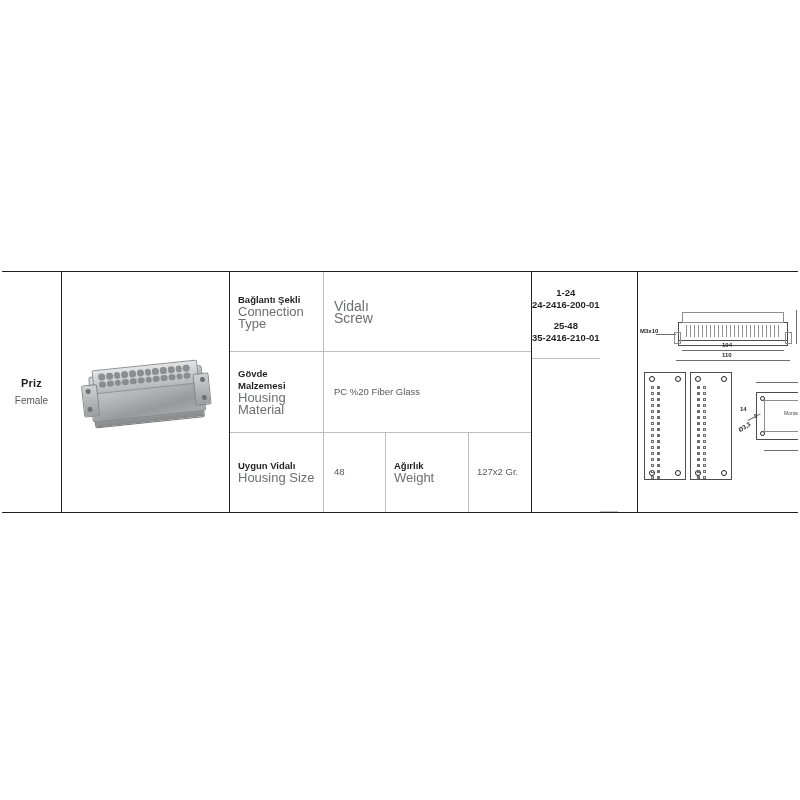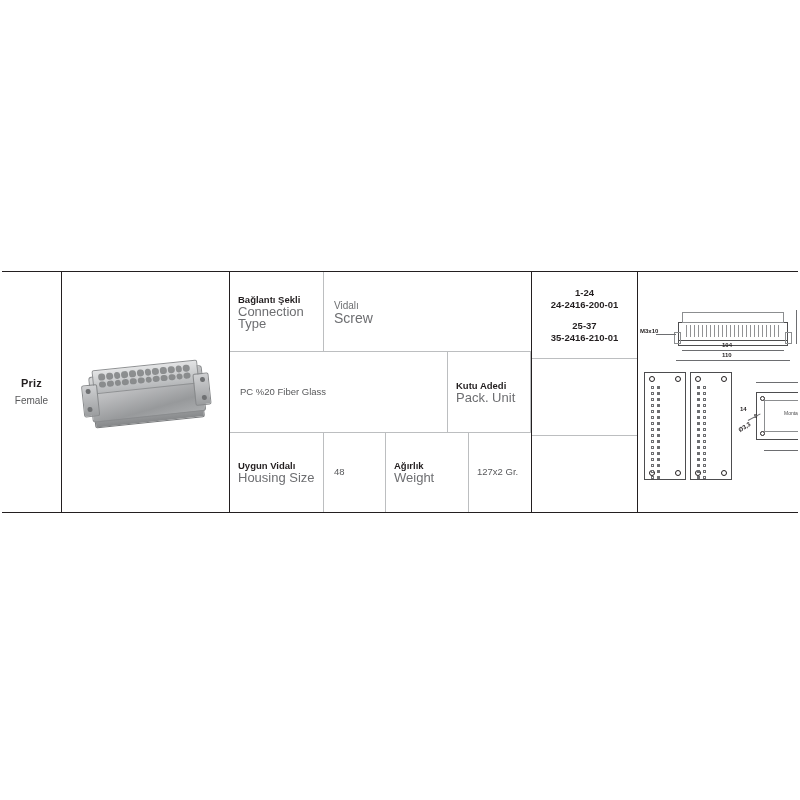--- a/index.html
+++ b/index.html
@@ -171,21 +171,21 @@
     flex: 1;
     padding: 0 10px;
     display: flex;
     flex-direction: column;
     justify-content: center;
     font-size: 9px;
     color: #6d6e71;
     line-height: 12px;
     box-sizing: border-box;
   }
-  .spec-val .v-tr { font-size: 10px; color: #6d6e71; }
+  .spec-val .v-tr { font-size: 14px; color: #6d6e71; }
   .spec-val .v-en { font-size: 14px; color: #6d6e71; }
   .spec-val.single { font-size: 9.5px; color: #58595b; }
   .spec-name2 {
     width: 84px;
     padding: 0 8px;
     display: flex;
     flex-direction: column;
     justify-content: center;
     border-right: 1px solid #bcbec0;
     border-left: 1px solid #bcbec0;
@@ -200,21 +200,20 @@
     font-size: 9.5px;
     color: #58595b;
     line-height: 12px;
     box-sizing: border-box;
   }
   
   .col-codes {
     width: 106px;
     box-sizing: border-box;
     display: flex;
-    flex-direction: column;
     border-right: 1px solid #231f20;
   }
   .codes-cell {
     flex: 0 0 auto;
     height: 87px;
     display: flex;
     flex-direction: column;
     align-items: center;
     justify-content: center;
     border-bottom: 1px solid #bcbec0;
@@ -353,25 +352,25 @@
           <div class="spec-name-tr">Bağlantı Şekli</div>
           <div class="spec-name-en">Connection Type</div>
         </div>
         <div class="spec-val">
           <div class="v-tr">Vidalı</div>
           <div class="v-en">Screw</div>
         </div>
       </div>
 
       <div class="spec-row">
+        <div class="spec-name">
+          <div class="spec-name-tr">Gövde Malzemesi</div>
+          <div class="spec-name-en">Housing Material</div>
+        </div>
         <div class="spec-val single">PC %20 Fiber Glass</div>
-        <div class="spec-name2">
-          <div class="spec-name-tr">Kutu Adedi</div>
-          <div class="spec-name-en">Pack. Unit</div>
-        </div>
       </div>
 
       <div class="spec-row">
         <div class="spec-name">
           <div class="spec-name-tr">Uygun Vidalı</div>
           <div class="spec-name-en">Housing Size</div>
         </div>
         <div class="spec-val single">48</div>
         <div class="spec-name2">
           <div class="spec-name-tr">Ağırlık</div>
@@ -382,21 +381,21 @@
 
     </div>
 
     <div class="col-codes">
       <div class="codes-cell">
         <div class="code-group">
           <div class="code-range">1-24</div>
           <div class="code-num">24-2416-200-01</div>
         </div>
         <div class="code-group">
-          <div class="code-range">25-37</div>
+          <div class="code-range">25-48</div>
           <div class="code-num">35-2416-210-01</div>
         </div>
       </div>
       <div class="codes-filler" style="border-bottom:1px solid #bcbec0;"></div>
       <div class="codes-filler"></div>
     </div>
 
     <div class="col-draw">
 
       <div class="box-outline" style="left:40px;top:50px;width:110px;height:24px;border-color:#4d4d4f;"></div>

